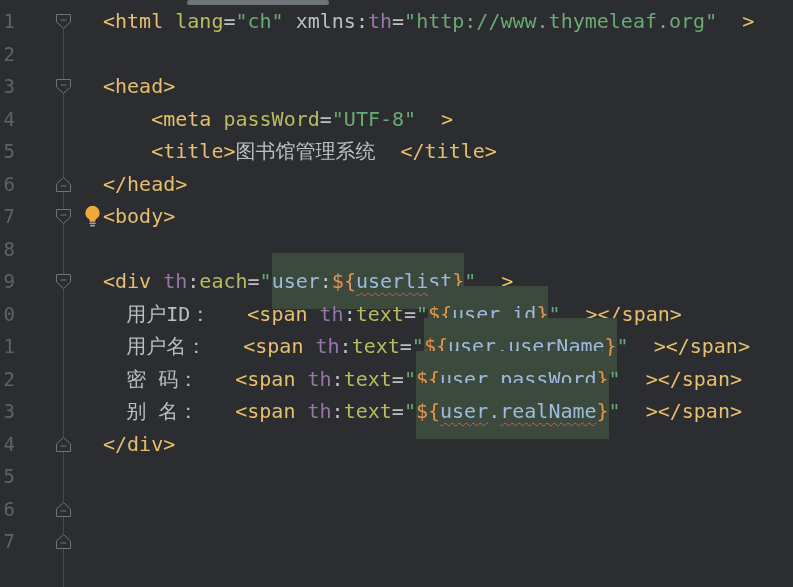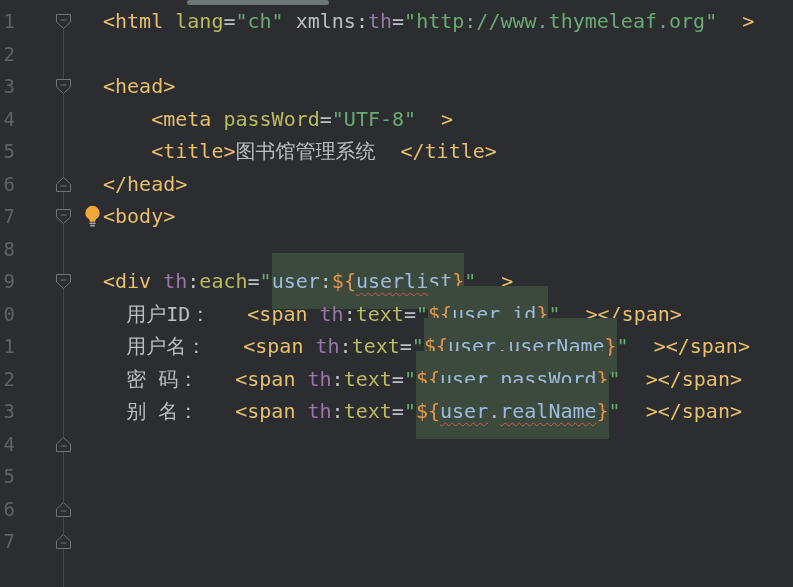--- a/index.html
+++ b/index.html
@@ -77,21 +77,21 @@
           <path d="M1.5 1.5 H15.5 V9 L8.5 15.5 L1.5 9 Z" fill="var(--bg,#2B2D30)" stroke="currentColor" stroke-width="1"></path>
           <line x1="5.5" y1="7" x2="11.5" y2="7" stroke="currentColor" stroke-width="1"></line>
         </svg><span class="code"><span class="tok tag">&lt;div</span><span class="tok def"> </span><span class="tok prefix">th</span><span class="tok def">:</span><span class="tok attr">each</span><span class="tok def">=</span><span class="tok str">"</span><span class="tok id hl">user</span><span class="tok def hl">:</span><span class="tok brace hl">${</span><span class="tok id hl sq">userlist</span><span class="tok brace hl">}</span><span class="tok str">"</span><span class="tok tag">&gt;</span></span></div>
       <div class="line"><span class="num">0</span><span class="code"><span class="tok def">    用户ID： </span><span class="tok tag">&lt;span</span><span class="tok def"> </span><span class="tok prefix">th</span><span class="tok def">:</span><span class="tok attr">text</span><span class="tok def">=</span><span class="tok str">"</span><span class="tok brace hl">${</span><span class="tok id hl sq">user</span><span class="tok id hl">.</span><span class="tok id hl sq">id</span><span class="tok brace hl">}</span><span class="tok str">"</span><span class="tok tag">&gt;&lt;/span&gt;</span></span></div>
       <div class="line"><span class="num">1</span><span class="code"><span class="tok def">    用户名： </span><span class="tok tag">&lt;span</span><span class="tok def"> </span><span class="tok prefix">th</span><span class="tok def">:</span><span class="tok attr">text</span><span class="tok def">=</span><span class="tok str">"</span><span class="tok brace hl">${</span><span class="tok id hl sq">user</span><span class="tok id hl">.</span><span class="tok id hl sq">userName</span><span class="tok brace hl">}</span><span class="tok str">"</span><span class="tok tag">&gt;&lt;/span&gt;</span></span></div>
       <div class="line"><span class="num">2</span><span class="code"><span class="tok def">    密 码： </span><span class="tok tag">&lt;span</span><span class="tok def"> </span><span class="tok prefix">th</span><span class="tok def">:</span><span class="tok attr">text</span><span class="tok def">=</span><span class="tok str">"</span><span class="tok brace hl">${</span><span class="tok id hl sq">user</span><span class="tok id hl">.</span><span class="tok id hl sq">passWord</span><span class="tok brace hl">}</span><span class="tok str">"</span><span class="tok tag">&gt;&lt;/span&gt;</span></span></div>
       <div class="line"><span class="num">3</span><span class="code"><span class="tok def">    别 名： </span><span class="tok tag">&lt;span</span><span class="tok def"> </span><span class="tok prefix">th</span><span class="tok def">:</span><span class="tok attr">text</span><span class="tok def">=</span><span class="tok str">"</span><span class="tok brace hl">${</span><span class="tok id hl sq">user</span><span class="tok id hl">.</span><span class="tok id hl sq">realName</span><span class="tok brace hl">}</span><span class="tok str">"</span><span class="tok tag">&gt;&lt;/span&gt;</span></span></div>
       <div class="line"><span class="num">4</span><svg class="fold" width="17" height="17" viewBox="0 0 17 17">
           <path d="M1.5 15.5 H15.5 V8 L8.5 1.5 L1.5 8 Z" fill="var(--bg,#2B2D30)" stroke="currentColor" stroke-width="1"></path>
           <line x1="5.5" y1="10" x2="11.5" y2="10" stroke="currentColor" stroke-width="1"></line>
-        </svg></div>
+        </svg><span class="code"><span class="tok tag">&lt;/div&gt;</span></span></div>
       <div class="line"><span class="num">5</span><span class="code"></span></div>
       <div class="line"><span class="num">6</span><svg class="fold" width="17" height="17" viewBox="0 0 17 17">
           <path d="M1.5 15.5 H15.5 V8 L8.5 1.5 L1.5 8 Z" fill="var(--bg,#2B2D30)" stroke="currentColor" stroke-width="1"></path>
           <line x1="5.5" y1="10" x2="11.5" y2="10" stroke="currentColor" stroke-width="1"></line>
         </svg></div>
       <div class="line"><span class="num">7</span><svg class="fold" width="17" height="17" viewBox="0 0 17 17">
           <path d="M1.5 15.5 H15.5 V8 L8.5 1.5 L1.5 8 Z" fill="var(--bg,#2B2D30)" stroke="currentColor" stroke-width="1"></path>
           <line x1="5.5" y1="10" x2="11.5" y2="10" stroke="currentColor" stroke-width="1"></line>
         </svg></div>
     </div>

